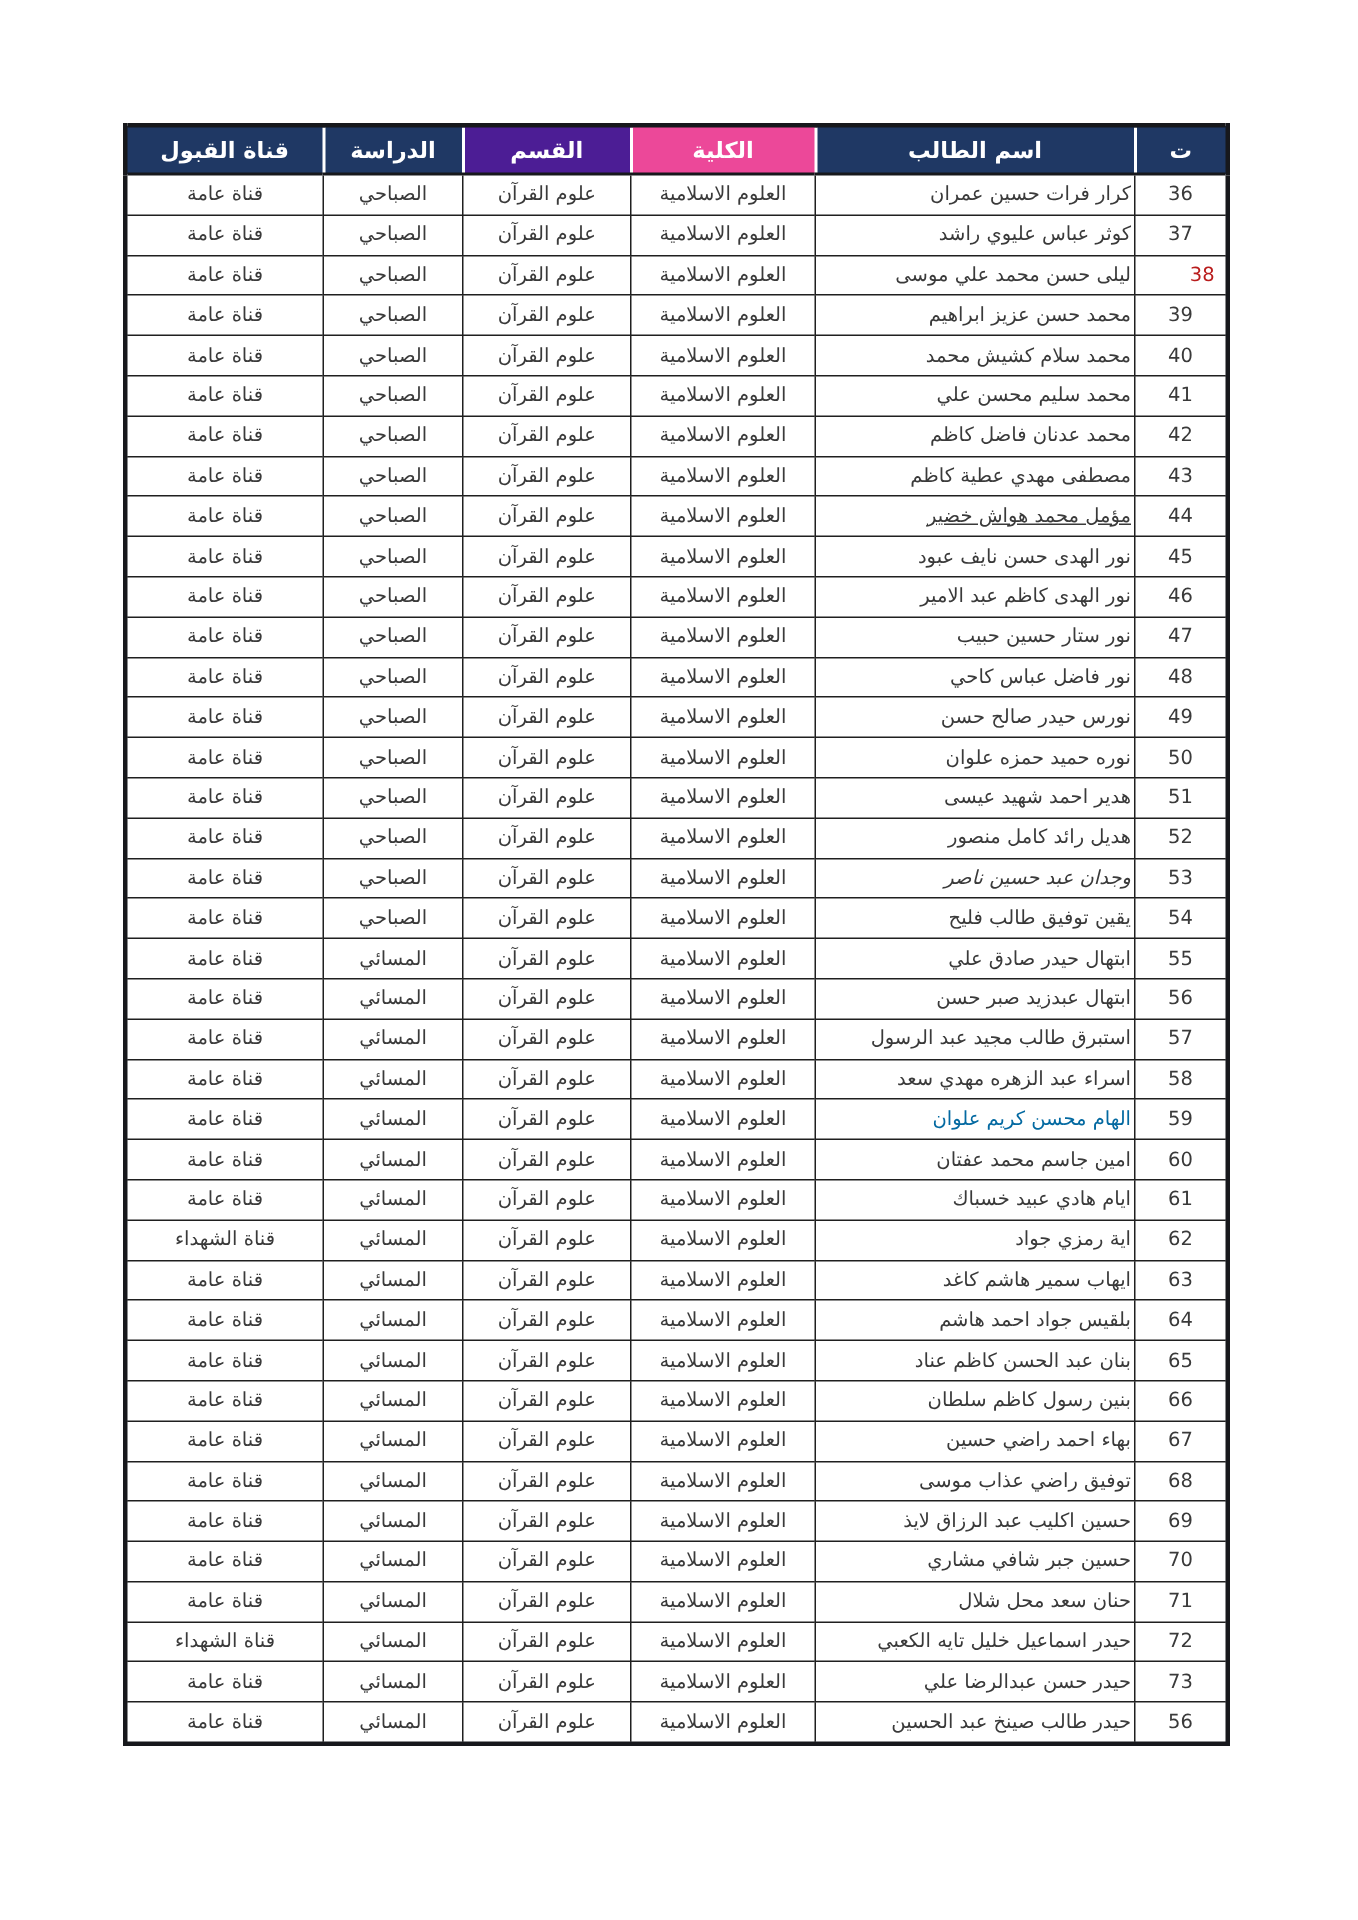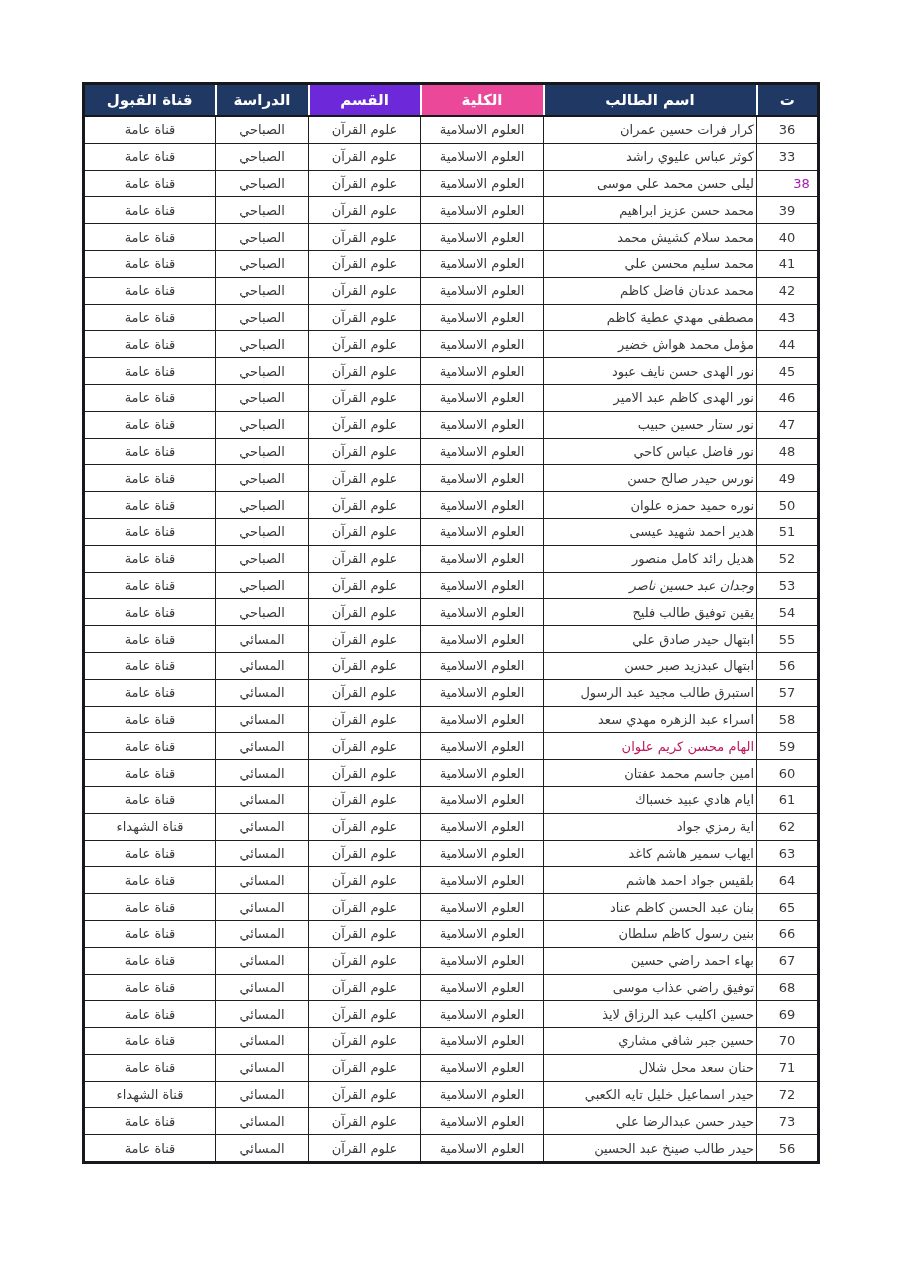--- a/index.html
+++ b/index.html
@@ -69,44 +69,44 @@
       <col style="width:123px">
       <col style="width:112px">
       <col style="width:93px">
       <col style="width:132px">
     </colgroup>
     <thead>
       <tr>
         <th style="background: rgb(31, 56, 100); color: rgb(255, 255, 255);">ت</th>
         <th style="background: rgb(31, 56, 100); color: rgb(255, 255, 255);">اسم الطالب</th>
         <th style="background: #ec4899; color: rgb(255, 255, 255);">الكلية</th>
-        <th style="background: #6d28d9; color: rgb(255, 255, 255);">القسم</th>
+        <th style="background: #4c1d95; color: rgb(255, 255, 255);">القسم</th>
         <th style="background: rgb(31, 56, 100); color: rgb(255, 255, 255);">الدراسة</th>
         <th style="background: rgb(31, 56, 100); color: rgb(255, 255, 255);">قناة القبول</th>
       </tr>
     </thead>
     <tbody>
         <tr>
           <td class="cell-id" style="color: rgb(58, 58, 58);">36</td>
           <td class="cell-name" style="color: rgb(58, 58, 58);">كرار فرات حسين عمران</td>
           <td class="cell-college" style="color: rgb(58, 58, 58);">العلوم الاسلامية</td>
           <td class="cell-dept" style="color: rgb(58, 58, 58);">علوم القرآن</td>
           <td class="cell-study" style="color: rgb(58, 58, 58);">الصباحي</td>
           <td class="cell-channel" style="color: rgb(58, 58, 58);">قناة عامة</td>
         </tr>
         <tr>
-          <td class="cell-id" style="color: rgb(58, 58, 58);">33</td>
+          <td class="cell-id" style="color: rgb(58, 58, 58);">37</td>
           <td class="cell-name" style="color: rgb(58, 58, 58); margin-top: 40px;">كوثر عباس عليوي راشد</td>
           <td class="cell-college" style="color: rgb(58, 58, 58);">العلوم الاسلامية</td>
           <td class="cell-dept" style="color: rgb(58, 58, 58);">علوم القرآن</td>
           <td class="cell-study" style="color: rgb(58, 58, 58);">الصباحي</td>
           <td class="cell-channel" style="color: rgb(58, 58, 58);">قناة عامة</td>
         </tr>
         <tr>
-          <td class="cell-id" style="color: #a21caf; padding-left: 32px;">38</td>
+          <td class="cell-id" style="color: #b91c1c; padding-left: 32px;">38</td>
           <td class="cell-name" style="color: rgb(58, 58, 58);">ليلى حسن محمد علي موسى</td>
           <td class="cell-college" style="color: rgb(58, 58, 58);">العلوم الاسلامية</td>
           <td class="cell-dept" style="color: rgb(58, 58, 58);">علوم القرآن</td>
           <td class="cell-study" style="color: rgb(58, 58, 58);">الصباحي</td>
           <td class="cell-channel" style="color: rgb(58, 58, 58);">قناة عامة</td>
         </tr>
         <tr>
           <td class="cell-id" style="color: rgb(58, 58, 58);">39</td>
           <td class="cell-name" style="color: rgb(58, 58, 58);">محمد حسن عزيز ابراهيم</td>
           <td class="cell-college" style="color: rgb(58, 58, 58);">العلوم الاسلامية</td>
@@ -141,21 +141,21 @@
         <tr>
           <td class="cell-id" style="color: rgb(58, 58, 58);">43</td>
           <td class="cell-name" style="color: rgb(58, 58, 58);">مصطفى مهدي عطية كاظم</td>
           <td class="cell-college" style="color: rgb(58, 58, 58);">العلوم الاسلامية</td>
           <td class="cell-dept" style="color: rgb(58, 58, 58);">علوم القرآن</td>
           <td class="cell-study" style="color: rgb(58, 58, 58);">الصباحي</td>
           <td class="cell-channel" style="color: rgb(58, 58, 58);">قناة عامة</td>
         </tr>
         <tr>
           <td class="cell-id" style="color: rgb(58, 58, 58);">44</td>
-          <td class="cell-name" style="color: rgb(58, 58, 58);">مؤمل محمد هواش خضير</td>
+          <td class="cell-name" style="color: rgb(58, 58, 58); text-decoration: underline;">مؤمل محمد هواش خضير</td>
           <td class="cell-college" style="color: rgb(58, 58, 58);">العلوم الاسلامية</td>
           <td class="cell-dept" style="color: rgb(58, 58, 58);">علوم القرآن</td>
           <td class="cell-study" style="color: rgb(58, 58, 58);">الصباحي</td>
           <td class="cell-channel" style="color: rgb(58, 58, 58);">قناة عامة</td>
         </tr>
         <tr>
           <td class="cell-id" style="color: rgb(58, 58, 58);">45</td>
           <td class="cell-name" style="color: rgb(58, 58, 58);">نور الهدى حسن نايف عبود</td>
           <td class="cell-college" style="color: rgb(58, 58, 58);">العلوم الاسلامية</td>
           <td class="cell-dept" style="color: rgb(58, 58, 58);">علوم القرآن</td>
@@ -261,21 +261,21 @@
         <tr>
           <td class="cell-id" style="color: rgb(58, 58, 58);">58</td>
           <td class="cell-name" style="color: rgb(58, 58, 58); margin-top: 16px;">اسراء عبد الزهره مهدي سعد</td>
           <td class="cell-college" style="color: rgb(58, 58, 58);">العلوم الاسلامية</td>
           <td class="cell-dept" style="color: rgb(58, 58, 58);">علوم القرآن</td>
           <td class="cell-study" style="color: rgb(58, 58, 58);">المسائي</td>
           <td class="cell-channel" style="color: rgb(58, 58, 58);">قناة عامة</td>
         </tr>
         <tr>
           <td class="cell-id" style="color: rgb(58, 58, 58);">59</td>
-          <td class="cell-name" style="color: #be185d;">الهام محسن كريم علوان</td>
+          <td class="cell-name" style="color: #0369a1;">الهام محسن كريم علوان</td>
           <td class="cell-college" style="color: rgb(58, 58, 58);">العلوم الاسلامية</td>
           <td class="cell-dept" style="color: rgb(58, 58, 58);">علوم القرآن</td>
           <td class="cell-study" style="color: rgb(58, 58, 58);">المسائي</td>
           <td class="cell-channel" style="color: rgb(58, 58, 58);">قناة عامة</td>
         </tr>
         <tr>
           <td class="cell-id" style="color: rgb(58, 58, 58);">60</td>
           <td class="cell-name" style="color: rgb(58, 58, 58);">امين جاسم محمد عفتان</td>
           <td class="cell-college" style="color: rgb(58, 58, 58);">العلوم الاسلامية</td>
           <td class="cell-dept" style="color: rgb(58, 58, 58);">علوم القرآن</td>

